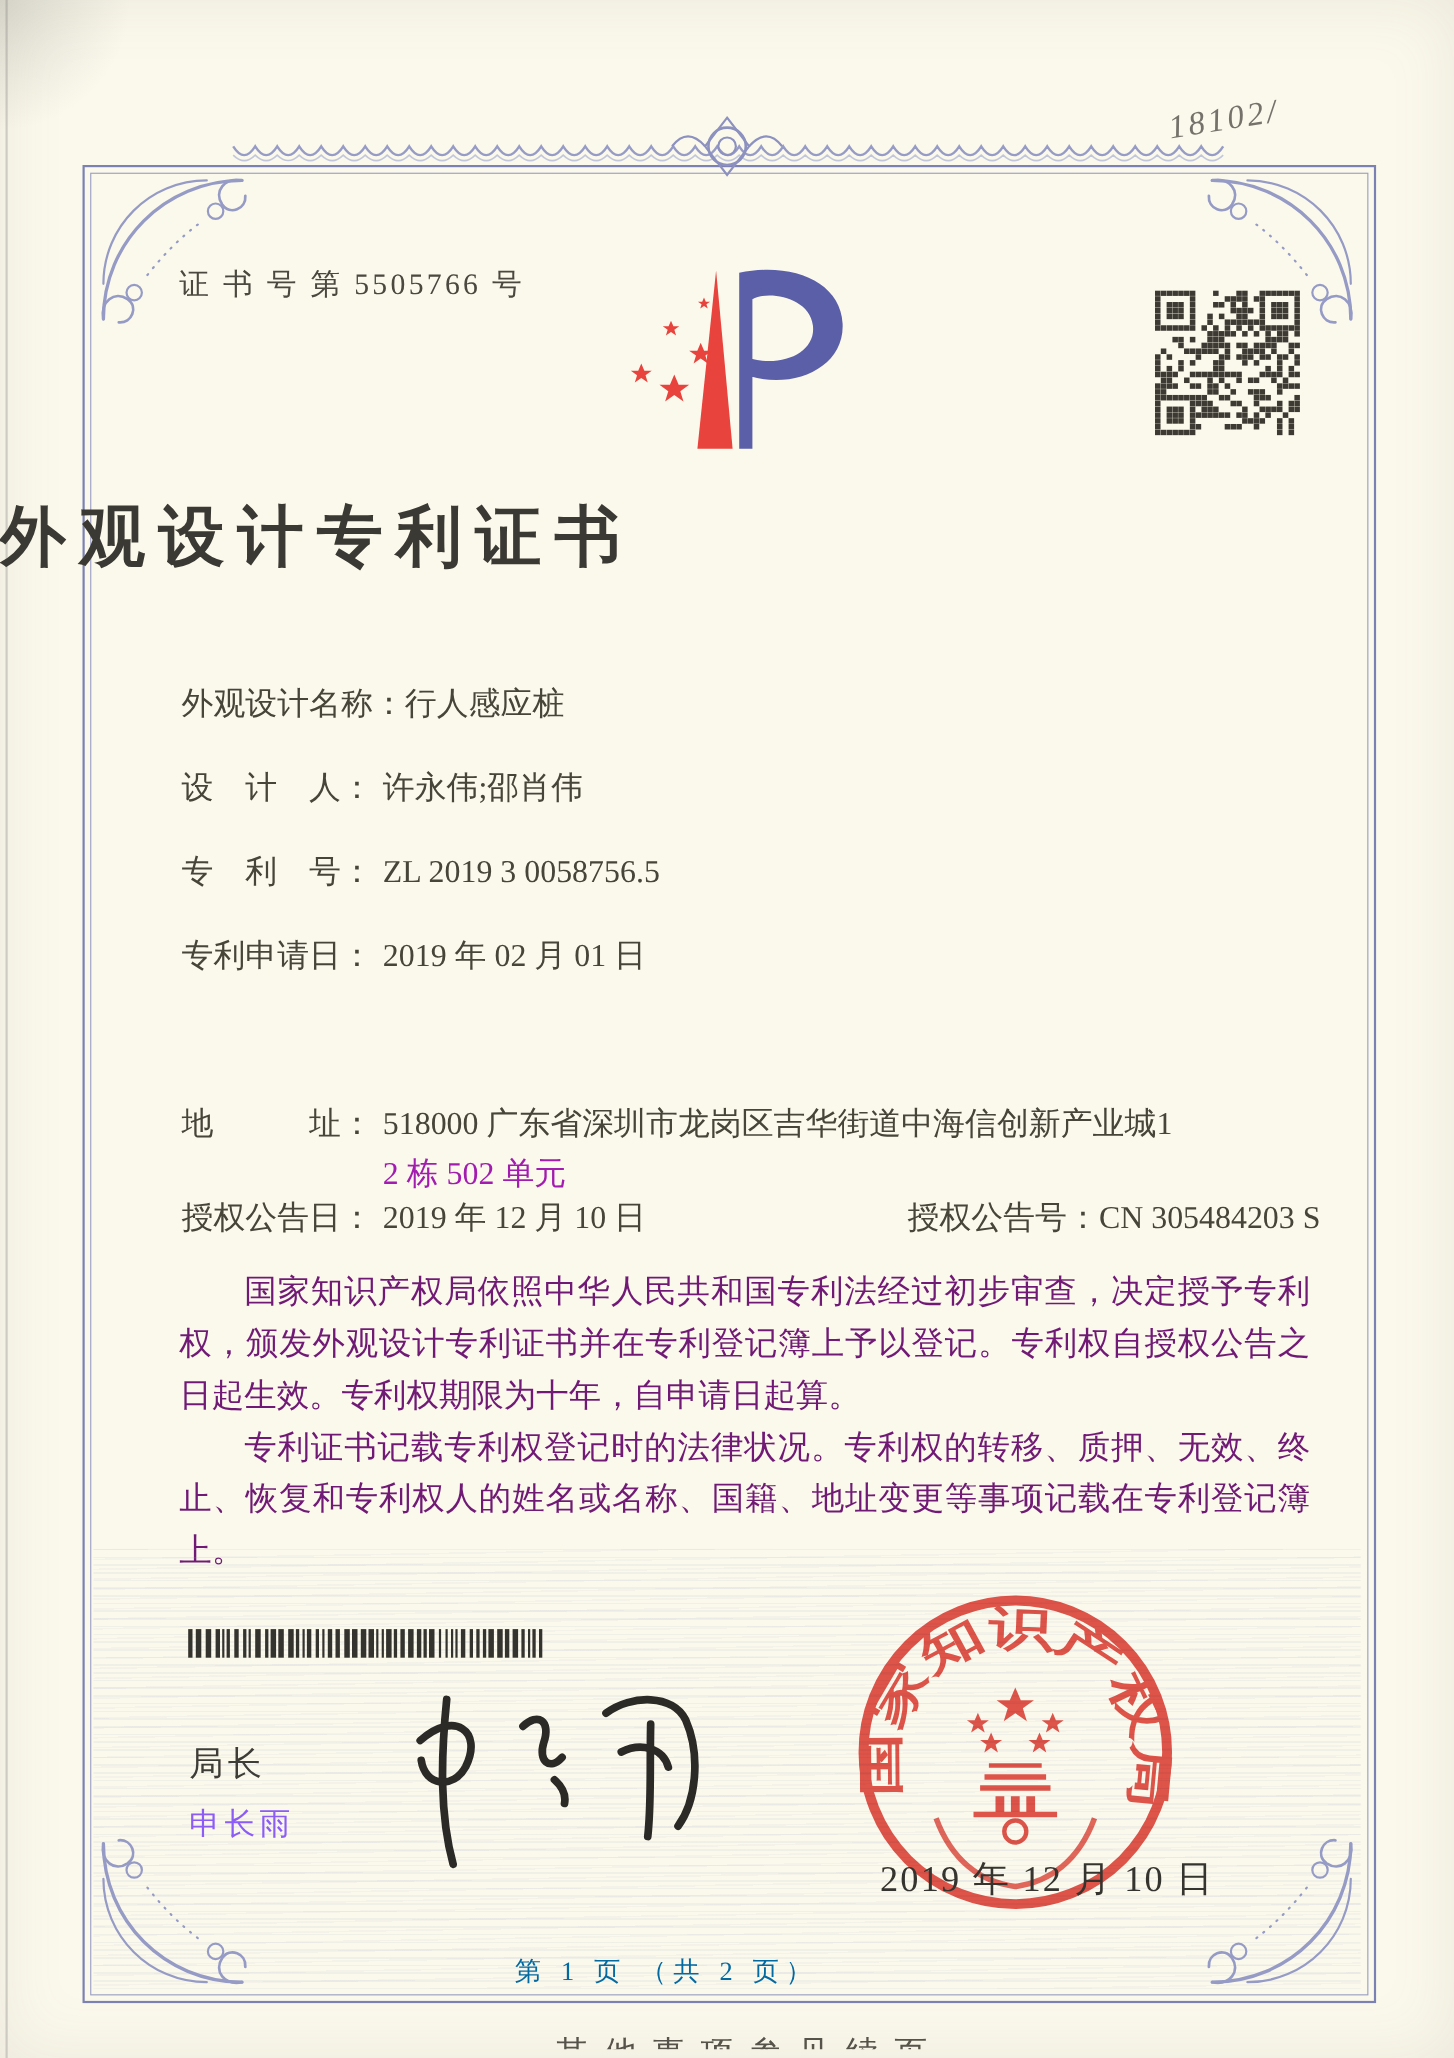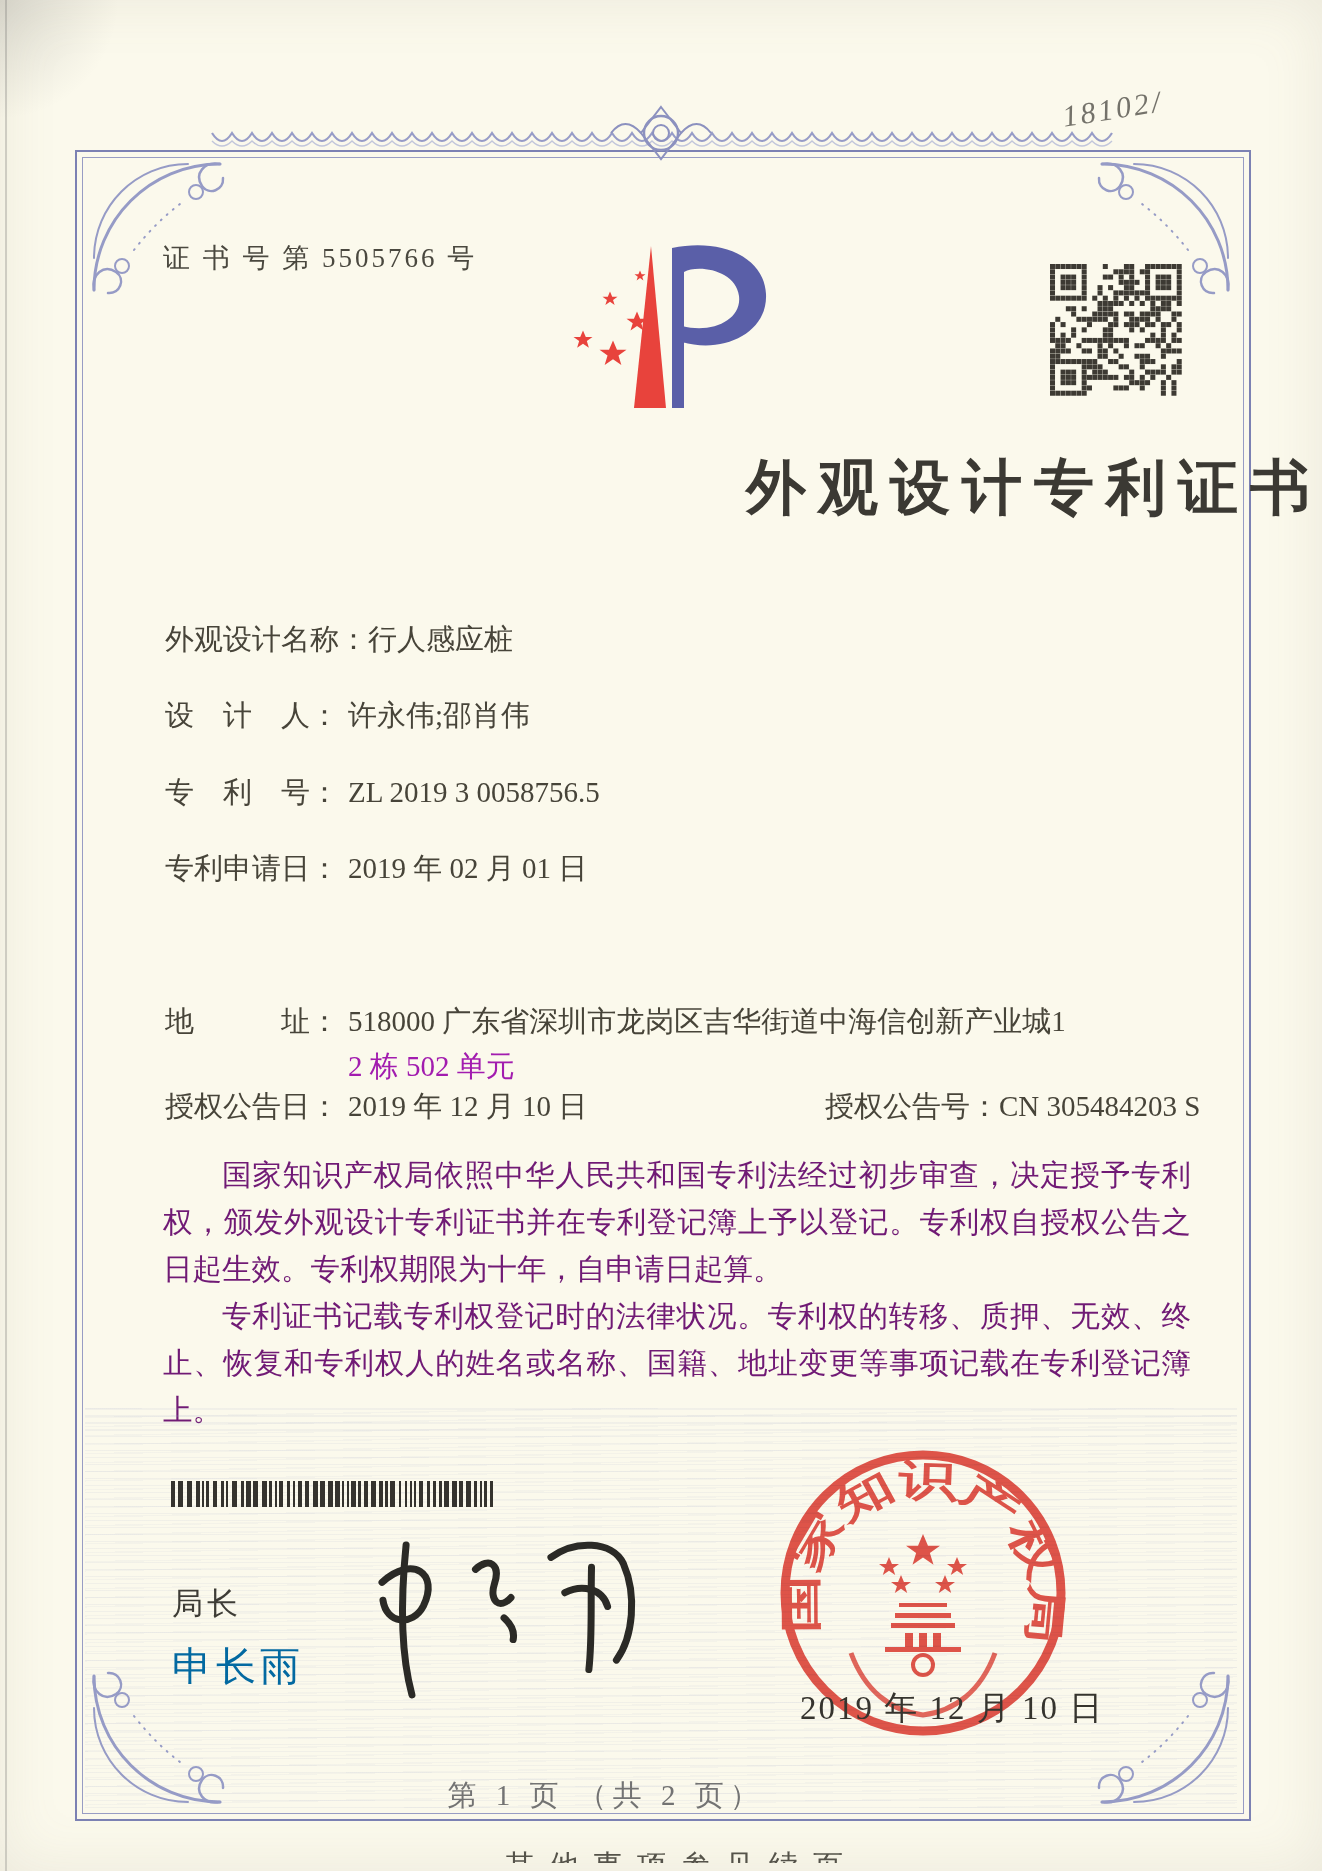--- a/index.html
+++ b/index.html
@@ -15,21 +15,21 @@
   
   .frame-outer{position:absolute;left:75px;top:150px;width:1172px;height:1667px;
     border:2px solid #7c81b3;}
   .frame-inner2{position:absolute;left:5px;top:5px;right:5px;bottom:5px;border:1px solid #989cc4;}
   svg.overlay{position:absolute;left:0;top:0;pointer-events:none;}
   
   .cert-no{position:absolute;left:163px;top:240px;font-size:27px;letter-spacing:3px;color:#4a483f;}
   .hand-note{position:absolute;left:1062px;top:92px;font-size:30px;color:#74726a;
     font-style:italic;transform:rotate(-9deg);letter-spacing:3px;
     font-family:"Liberation Serif",serif;}
-  .title{position:absolute;left:0;top:448px;width:1322px;text-align:right;
+  .title{position:absolute;left:0;top:448px;width:1322px;text-align:left;
     font-size:60px;font-weight:bold;letter-spacing:12px;color:#3b3933;}
   
   .field{position:absolute;left:165px;width:1040px;font-size:29px;color:#474439;
     white-space:nowrap;}
   .field .lbl{display:inline-block;min-width:183px;}
   .addr2{position:absolute;left:348px;font-size:29px;color:#a21caf;}
   .grant-no{position:absolute;left:660px;top:0;}
   
   .paras{position:absolute;left:163px;top:1152px;width:1028px;font-size:29.5px;
     line-height:47px;text-align:justify;color:#701a75;}
@@ -37,28 +37,28 @@
   
   .guilloche{position:absolute;left:85px;top:1408px;width:1152px;height:400px;
     background:
       repeating-linear-gradient(180deg, rgba(150,158,196,.10) 0 1.5px, transparent 1.5px 7px),
       repeating-linear-gradient(179deg, rgba(150,158,196,.07) 0 1.5px, transparent 1.5px 9px);
   }
   
   .barcode{position:absolute;left:171px;top:1481px;}
   .director-title{position:absolute;left:172px;top:1583px;font-size:31px;color:#3e3c36;
     font-family:"Liberation Sans","DejaVu Sans",sans-serif;letter-spacing:4px;text-align:right;}
-  .director-name{position:absolute;left:172px;top:1639px;font-size:40px;color:#0369a1;
+  .director-name{position:absolute;left:172px;top:1639px;font-size:28px;color:#8b5cf6;
     font-family:"Liberation Sans","DejaVu Sans",sans-serif;letter-spacing:4px;}
   .signature{position:absolute;left:358px;top:1532px;}
   .seal{position:absolute;left:773px;top:1443px;mix-blend-mode:multiply;}
   .seal-date{position:absolute;left:800px;top:1686px;font-size:33px;color:#36342e;
     letter-spacing:2px;white-space:nowrap;}
   .footer-page{position:absolute;left:0;top:1776px;width:1212px;text-align:center;
-    font-size:29px;letter-spacing:6px;color:#737373;}
+    font-size:24px;letter-spacing:6px;color:#0369a1;}
   .next-page-clip{position:absolute;left:505px;top:1846px;width:420px;height:17px;
     overflow:hidden;font-size:30px;letter-spacing:14px;color:#55534a;white-space:nowrap;}
 </style>
 </head>
 <body>
 
 <div class="page">
 
   <div class="scan-edge"></div>
   <div class="scan-corner"></div>

